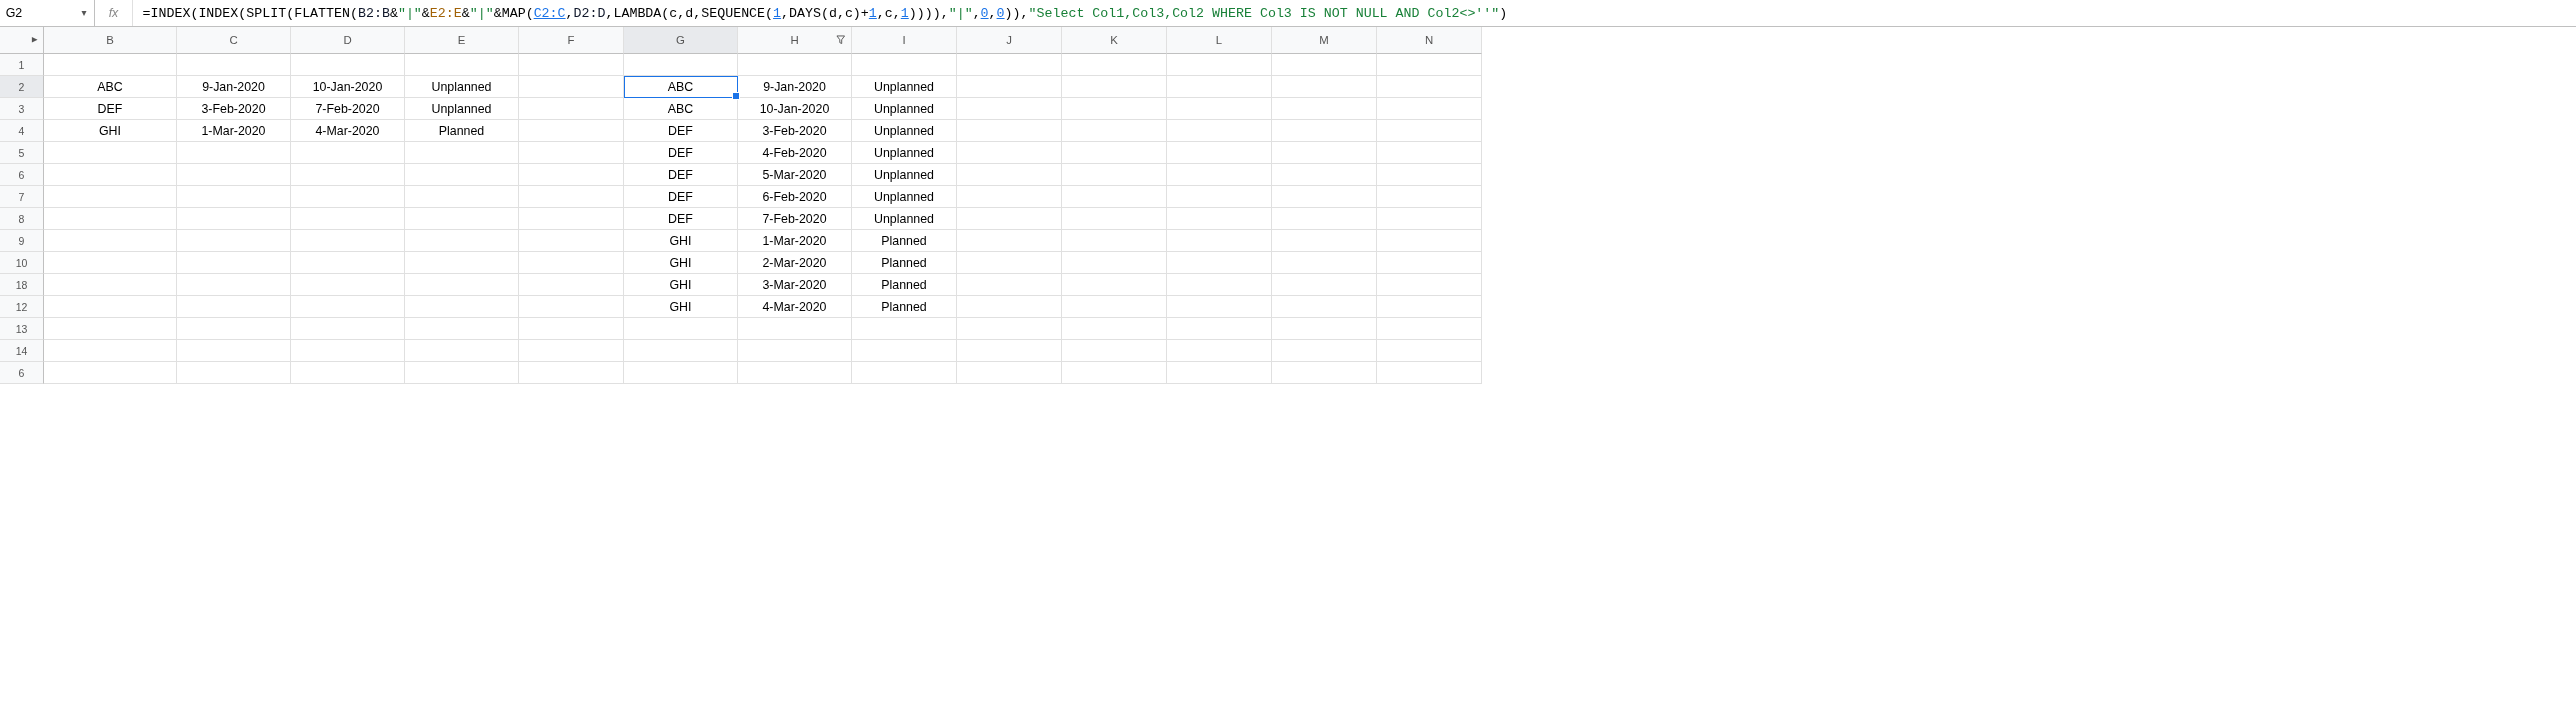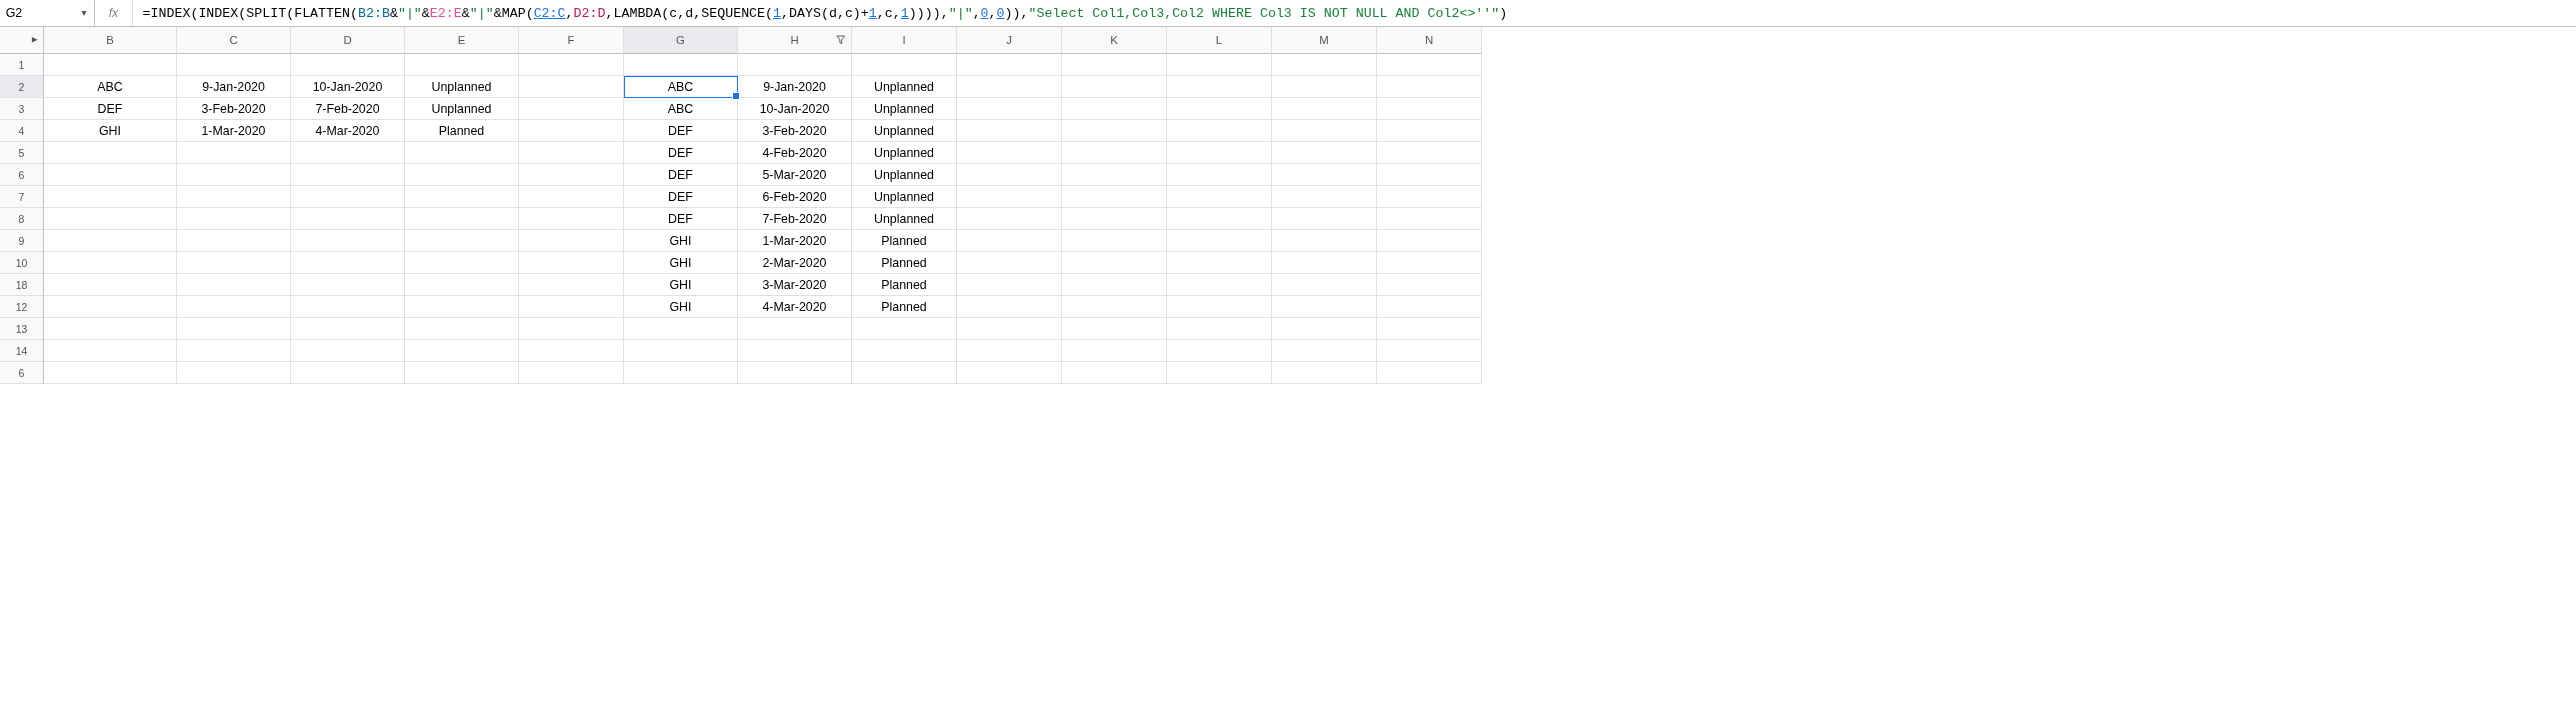--- a/index.html
+++ b/index.html
@@ -41,24 +41,24 @@
       padding: 0 9.5px;
       font-family: 'Courier New', monospace;
       font-size: 13.3px;
       white-space: nowrap;
       overflow: hidden;
       height: 100%;
       display: flex;
       align-items: center;
     }
     .f-black { color: #000; }
-    .f-orange { color: #0369a1; }
-    .f-purple { color: #ec4899; }
+    .f-orange { color: #0f172a; }
+    .f-purple { color: #a16207; }
     .f-blue { color: #1a73e8; text-decoration: underline; }
-    .f-magenta { color: #be185d; }
+    .f-magenta { color: #0f172a; }
     .f-green { color: #188038; }
     
     .sheet-container { display: flex; position: relative; }
     .row-headers { display: flex; flex-direction: column; }
     .corner-cell {
       width: 44px;
       height: 27px;
       background: #f8f9fa;
       border-right: 1px solid #c0c0c0;
       border-bottom: 1px solid #c0c0c0;

